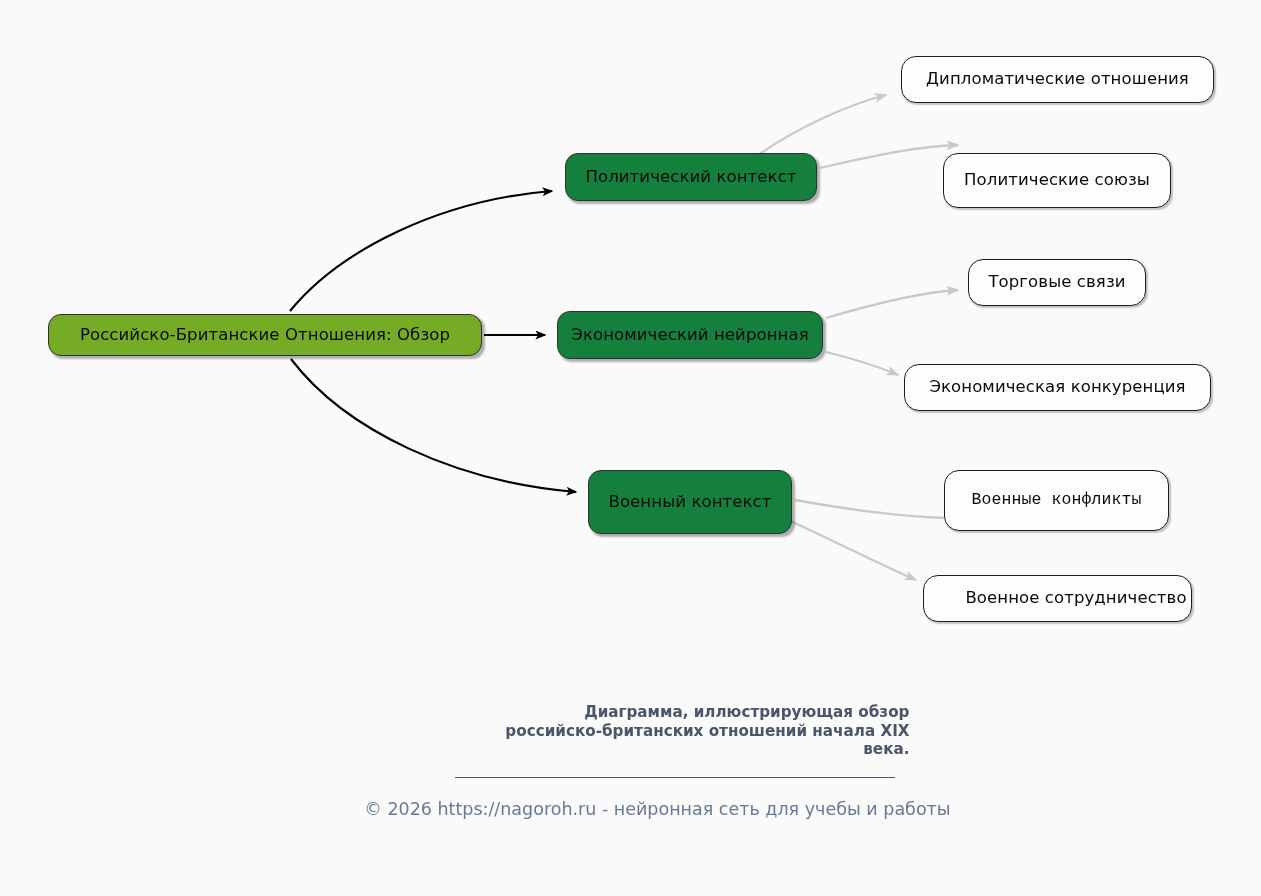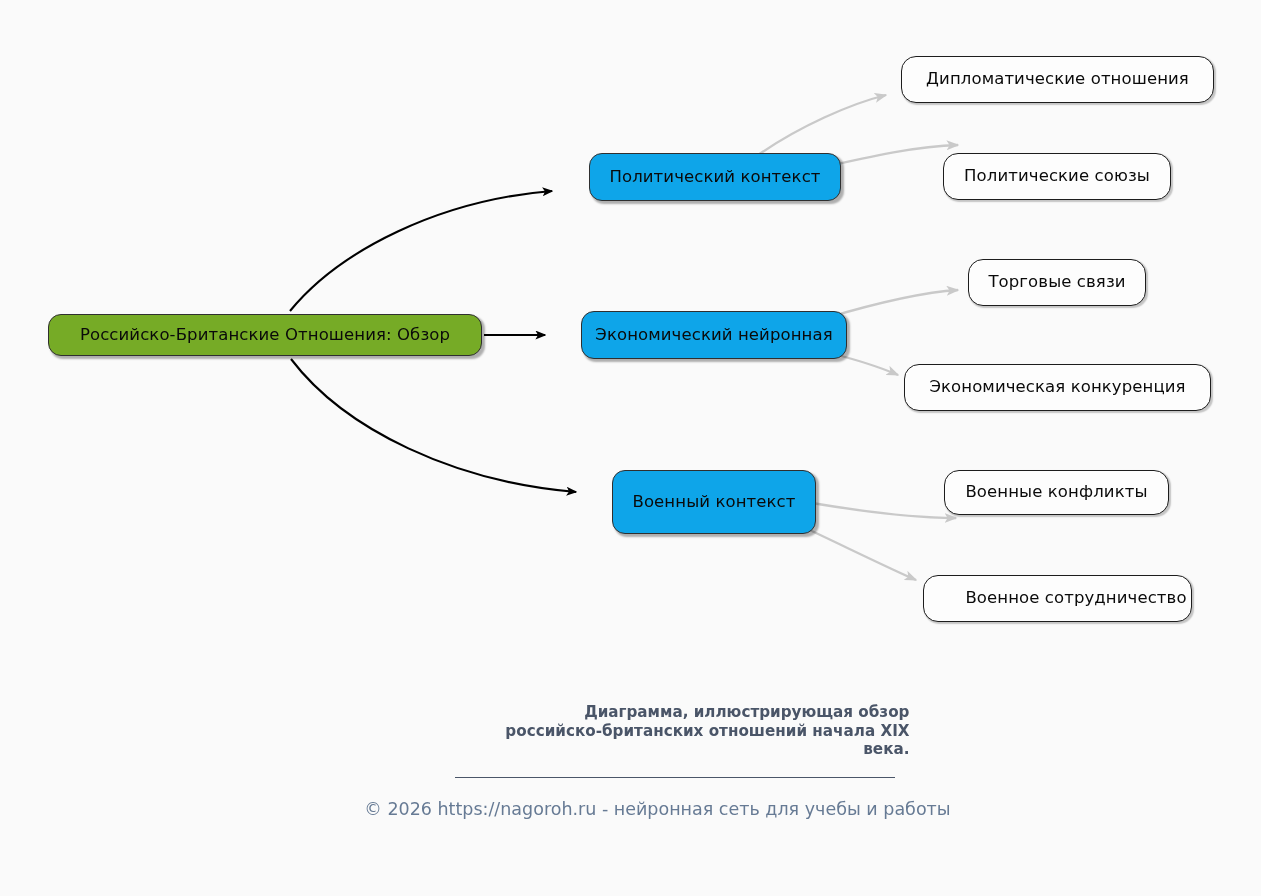--- a/index.html
+++ b/index.html
@@ -40,24 +40,23 @@
     color: #0a0a0a;
     font-size: 16.5px;
     letter-spacing: 0.1px;
   }
   .node-root {
     background: #76ab26;
     border: 1.6px solid #2f2f2f;
     box-shadow: 2.5px 2.5px 2px rgba(0,0,0,0.30);
   }
   .node-branch {
-    background: #0ea5e9;
+    background: #15803d;
     border: 1.6px solid #2f2f2f;
     box-shadow: 2.5px 2.5px 2px rgba(0,0,0,0.30);
-    margin-left: 24px;
   }
   .node-leaf {
     background: #fdfdfd;
     border: 1.7px solid #1d1d1d;
     border-radius: 15px;
     box-shadow: 1.6px 1.6px 1.4px rgba(0,0,0,0.22);
   }
   .caption-block {
     position: absolute;
     left: 0;
@@ -130,27 +129,27 @@
   <div class="node node-root" style="left:48px; top:314px; width:434px; height:42px;">Российско-Британские Отношения: Обзор</div>
 
   <div class="node node-branch" style="left:565px; top:153px; width:252px; height:48px;">Политический контекст</div>
 
   <div class="node node-branch" style="left:557px; top:311px; width:266px; height:48px;">Экономический нейронная</div>
 
   <div class="node node-branch" style="left:588px; top:470px; width:204px; height:64px;">Военный контекст</div>
 
   <div class="node node-leaf" style="left:901px; top:48px; width:313px; height:47px;margin-top:8px;">Дипломатические отношения</div>
 
-  <div class="node node-leaf" style="left:943px; top:153px; width:228px; height:47px;">Политические союзы</div>
+  <div class="node node-leaf" style="left:943px; top:153px; width:228px; height:55px;">Политические союзы</div>
 
   <div class="node node-leaf" style="left:968px; top:259px; width:178px; height:47px;">Торговые связи</div>
 
   <div class="node node-leaf" style="left:904px; top:364px; width:307px; height:47px;">Экономическая конкуренция</div>
 
-  <div class="node node-leaf" style="left:944px; top:470px; width:225px; height:45px;">Военные конфликты</div>
+  <div class="node node-leaf" style="left:944px; top:470px; width:225px; height:61px;font-family:Liberation Mono, monospace;">Военные конфликты</div>
 
   <div class="node node-leaf" style="left:923px; top:575px; width:269px; height:47px;padding-left:37px;">Военное сотрудничество</div>
 
   <div class="caption-block">
     <div class="caption-text">
       <div>Диаграмма, иллюстрирующая обзор</div>
       <div>российско-британских отношений начала XIX</div>
       <div>века.</div>
     </div>
     <div class="caption-rule"></div>

